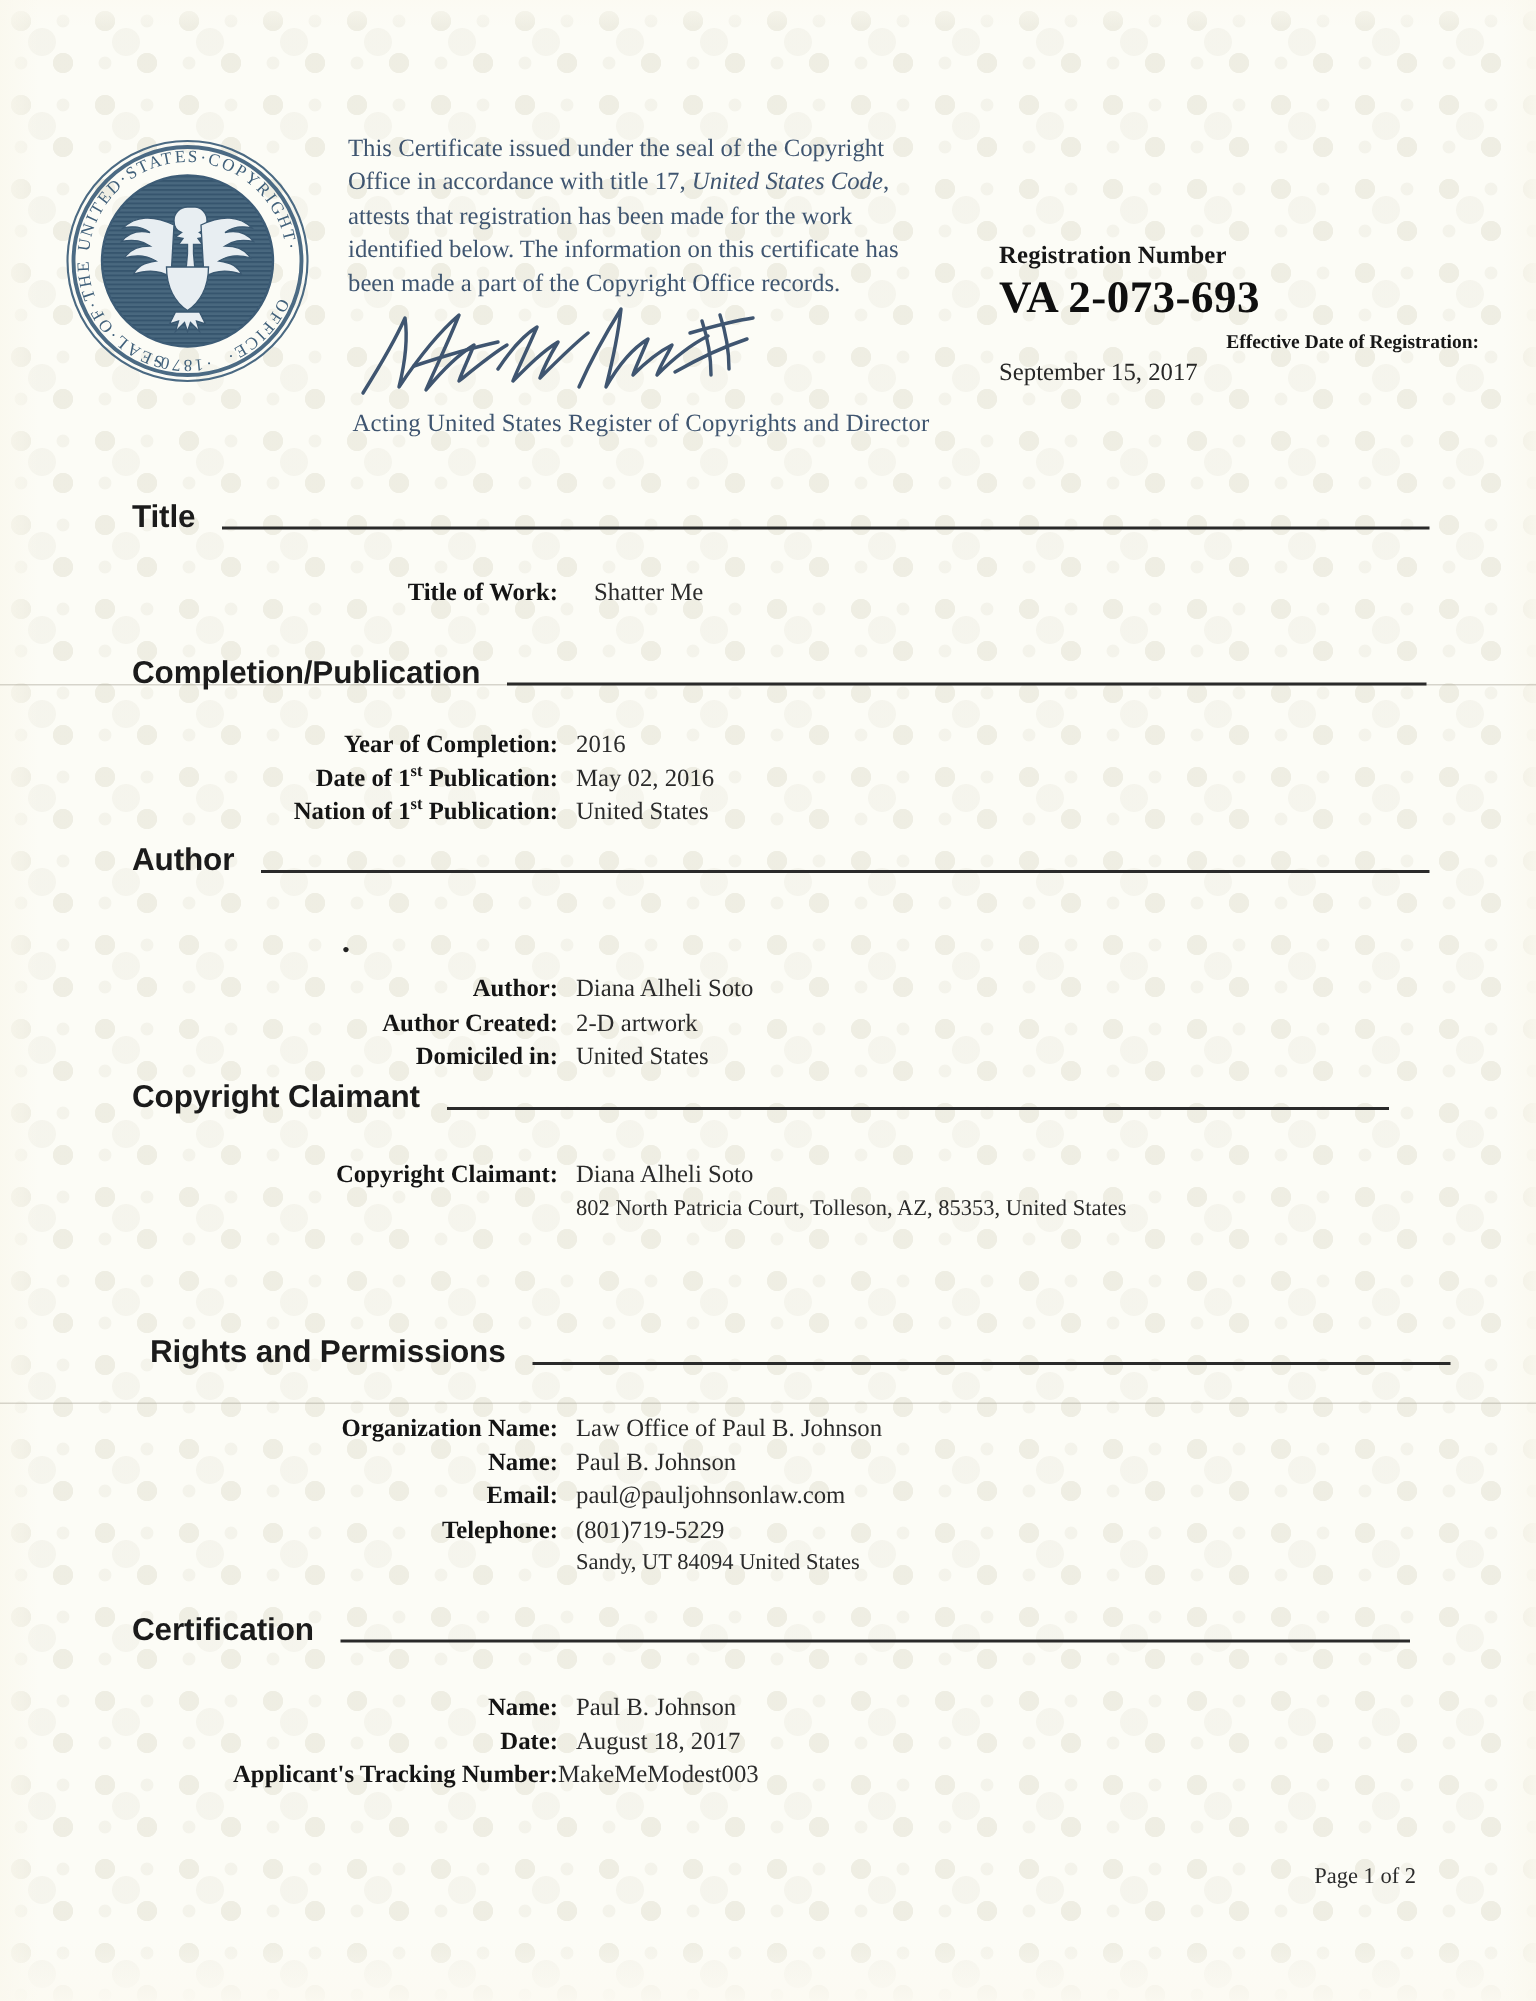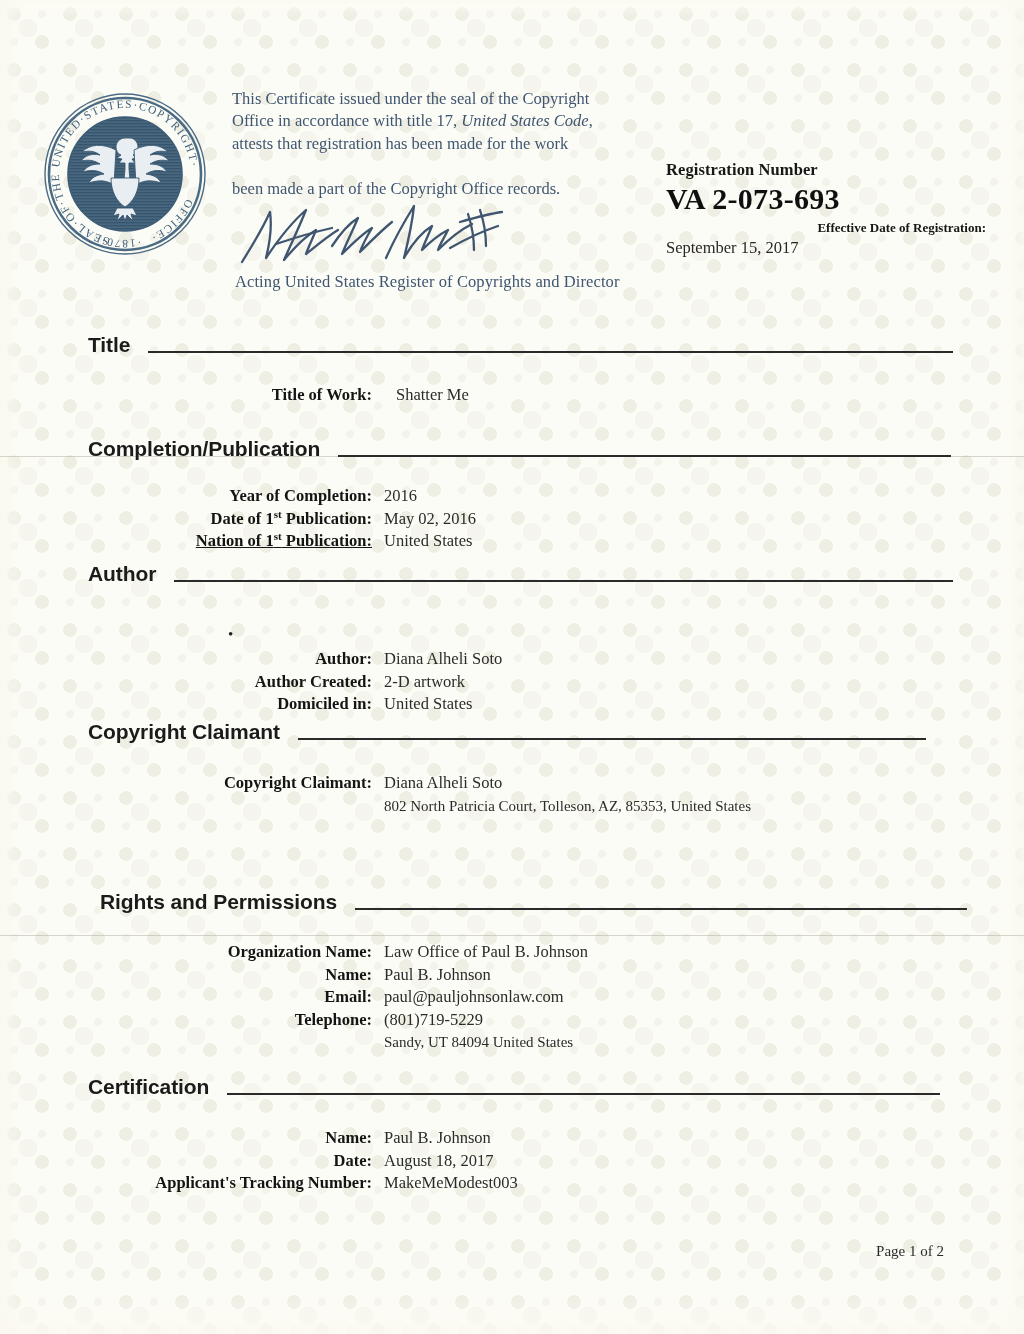--- a/index.html
+++ b/index.html
@@ -251,21 +251,21 @@
         <path d="M70 88 c0 14 6 24 14 29 c8 -5 14 -15 14 -29 z"></path>
         <path d="M76 118 l-4 8 l6 -2 l-2 7 l6 -6 l2 6 l2 -6 l6 6 l-2 -7 l6 2 l-4 -8 z"></path>
       </g>
     </svg>
   </div>
 
   <div class="blurb">
     <span>This Certificate issued under the seal of the Copyright</span><br>
     <span>Office in accordance with title 17, </span><span class="ital">United States Code</span><span>,</span><br>
     <span>attests that registration has been made for the work</span><br>
-    <br>
+    <span>identified below. The information on this certificate has</span><br>
     <span>been made a part of the Copyright Office records.</span>
   </div>
 
   <div class="signature">
     <svg viewBox="0 0 280 82" width="280" height="82" aria-hidden="true">
       <g fill="none" stroke="#3f5570" stroke-width="2.3" stroke-linecap="round" stroke-linejoin="round">
         <path d="M6 66 C16 50 26 34 34 16 C36 30 34 46 30 62 C42 44 56 26 70 14 C62 34 54 50 48 64 C58 52 70 40 80 34 C76 44 72 52 70 58 C80 50 92 40 102 34"></path>
         <path d="M40 48 C58 42 78 36 96 32"></path>
         <path d="M96 50 C104 38 112 28 122 22 C116 36 110 48 106 58 C116 48 126 38 136 32 C130 42 126 50 124 56 C134 46 146 34 156 26"></path>
         <path d="M150 62 C158 44 168 26 178 10 C176 28 172 46 168 62 C176 48 186 36 196 30 C192 40 188 48 186 54 C194 46 204 38 212 34 C208 42 204 48 202 54 C212 44 224 34 236 28"></path>
@@ -304,21 +304,21 @@
   <div class="field-group" style="left:164px; top:485px;">
     <div class="field-row">
       <span class="f-label" style="width:208px;">Year of Completion:</span>
       <span class="f-value" style="margin-left:12px;">2016</span>
     </div>
     <div class="field-row">
       <span class="f-label" style="width:208px;">Date of 1<span class="f-sub">st</span> Publication:</span>
       <span class="f-value" style="margin-left:12px;">May 02, 2016</span>
     </div>
     <div class="field-row">
-      <span class="f-label" style="width:208px;text-decoration:underline;">Nation of 1<span class="f-sub">st</span> Publication:</span>
+      <span class="f-label" style="width:208px;">Nation of 1<span class="f-sub">st</span> Publication:</span>
       <span class="f-value" style="margin-left:12px;">United States</span>
     </div>
   </div>
 
   <div class="section-head" style="left:88px; top:562px;">
     <span class="sh-text">Author</span>
     <span class="sh-rule" style="width:779px;"></span>
   </div>
   <span class="bullet" style="left:228px; top:627px;">•</span>
   <div class="field-group" style="left:164px; top:648px;">
@@ -380,21 +380,21 @@
     <div class="field-row">
       <span class="f-label" style="width:244px;">Name:</span>
       <span class="f-value" style="margin-left:12px;">Paul B. Johnson</span>
     </div>
     <div class="field-row">
       <span class="f-label" style="width:244px;">Date:</span>
       <span class="f-value" style="margin-left:12px;">August 18, 2017</span>
     </div>
     <div class="field-row">
       <span class="f-label" style="width:244px;">Applicant's Tracking Number:</span>
-      <span class="f-value" style="margin-left:12px;">MakeMeModest003</span>
+      <span class="f-value" style="margin-left:0;">MakeMeModest003</span>
     </div>
   </div>
 
   <div class="page-footer">Page 1 of 2</div>
 
 </div>
 
 <div id="paper-vignette"></div>
 
 </body></html>

